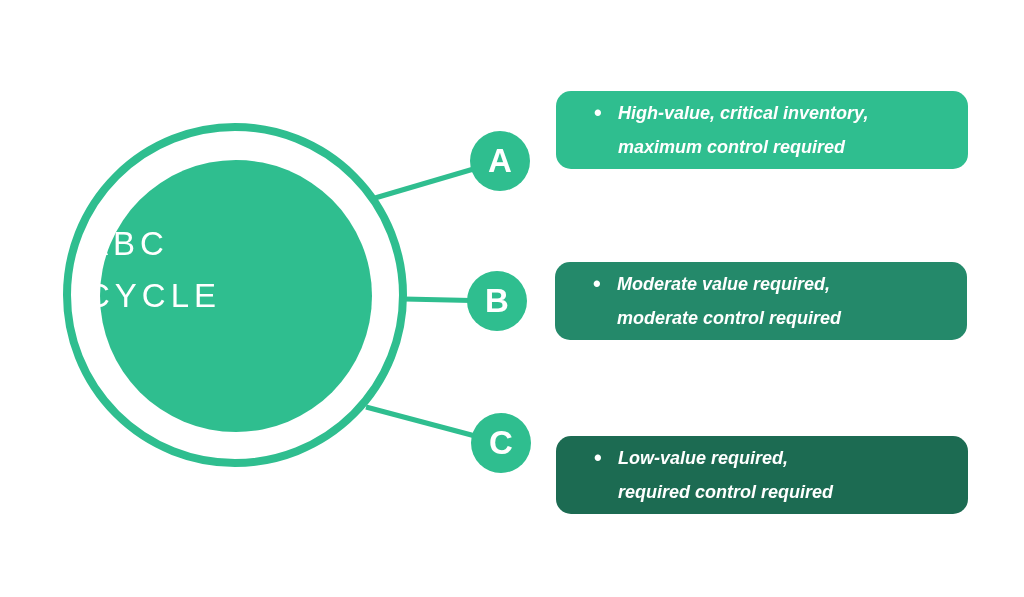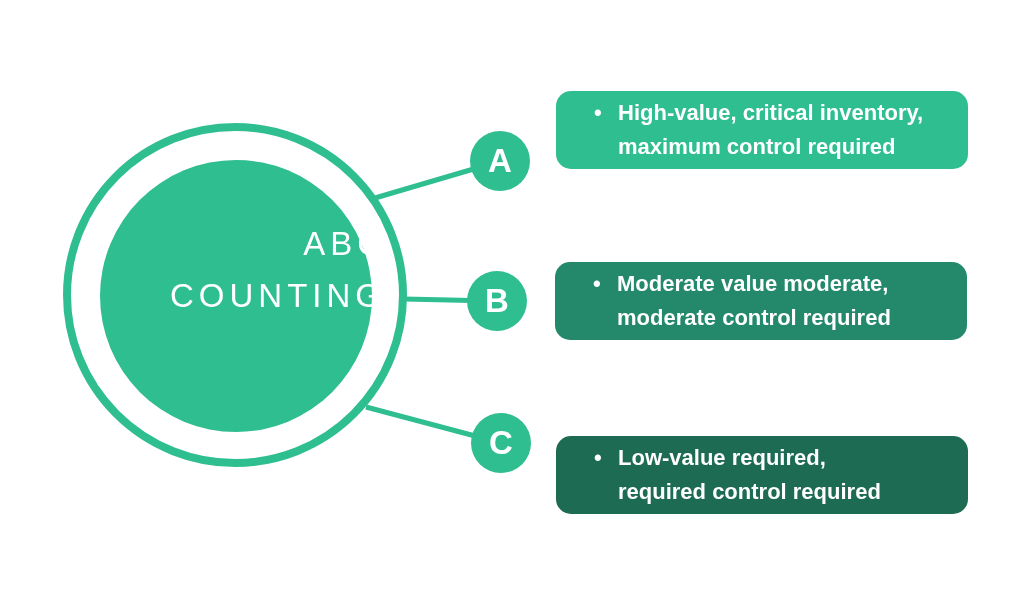--- a/index.html
+++ b/index.html
@@ -18,21 +18,21 @@
     left: 0; top: 0;
     width: 1024px; height: 597px;
   }
 
   
   .hub-title {
     position: absolute;
     left: 86px;
     top: 218px;
     width: 300px;
-    text-align: right;
+    text-align: left;
     color: #ffffff;
     font-size: 33px;
     font-weight: 400;
     letter-spacing: 5px;
     line-height: 52px;
   }
 
   
   .badge {
     position: absolute;
@@ -69,45 +69,46 @@
   .card-inner { display: flex; align-items: flex-start; }
   .bullet {
     width: 24px;
     font-size: 22px;
     font-weight: 700;
     line-height: 34px;
     flex: 0 0 24px;
   }
   .card-lines { flex: 1; }
   .card-line {
-    font-size: 22px;
+    font-size: 18px;
     font-weight: 700;
     line-height: 34px;
     white-space: nowrap;
+    font-style: italic;
   }
 </style>
 </head>
 <body>
 
 <div class="stage">
 
   <svg class="diagram-layer" viewBox="0 0 1024 597" xmlns="http://www.w3.org/2000/svg">
 
     <circle cx="235" cy="295" r="168" fill="#ffffff" stroke-width="8" style="stroke: rgb(47, 190, 143);"></circle>
 
     <line x1="375" y1="198" x2="494" y2="163" stroke-width="5" style="stroke: rgb(47, 190, 143);"></line>
     <line x1="404" y1="299" x2="494" y2="301" stroke-width="5" style="stroke: rgb(47, 190, 143);"></line>
     <line x1="366" y1="407" x2="494" y2="441" stroke-width="5" style="stroke: rgb(47, 190, 143);"></line>
 
     <circle cx="236" cy="296" r="136" style="fill: rgb(47, 190, 143);"></circle>
   </svg>
 
   <div class="hub-title">
     <div>ABC</div>
-    <div>COUNTING</div>
+    <div>CYCLE</div>
   </div>
 
   <div class="badge badge-a" style="background-color: rgb(47, 190, 143);">
     <span>A</span>
   </div>
   <div class="card card-a" style="background-color: rgb(47, 190, 143);">
     <div class="card-inner">
       <span class="bullet">•</span>
       <span class="card-lines">
         <span class="card-line">High-value, critical inventory,</span>
@@ -116,21 +117,21 @@
     </div>
   </div>
 
   <div class="badge badge-b" style="background-color: rgb(47, 190, 143);">
     <span>B</span>
   </div>
   <div class="card card-b" style="background-color: rgb(36, 137, 106);">
     <div class="card-inner">
       <span class="bullet">•</span>
       <span class="card-lines">
-        <span class="card-line">Moderate value moderate,</span>
+        <span class="card-line">Moderate value required,</span>
         <span class="card-line">moderate control required</span>
       </span>
     </div>
   </div>
 
   <div class="badge badge-c" style="background-color: rgb(47, 190, 143);">
     <span>C</span>
   </div>
   <div class="card card-c" style="background-color: rgb(28, 107, 82);">
     <div class="card-inner">

